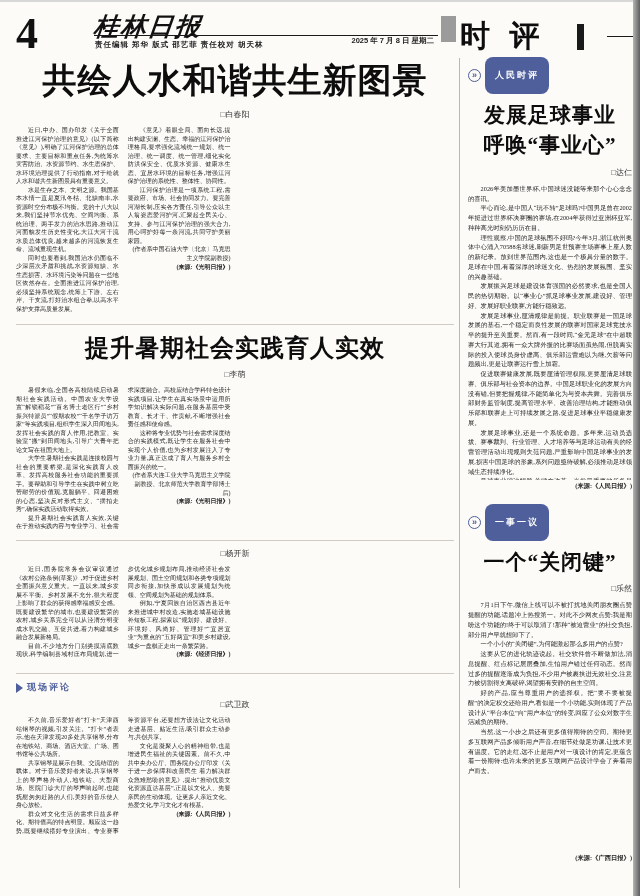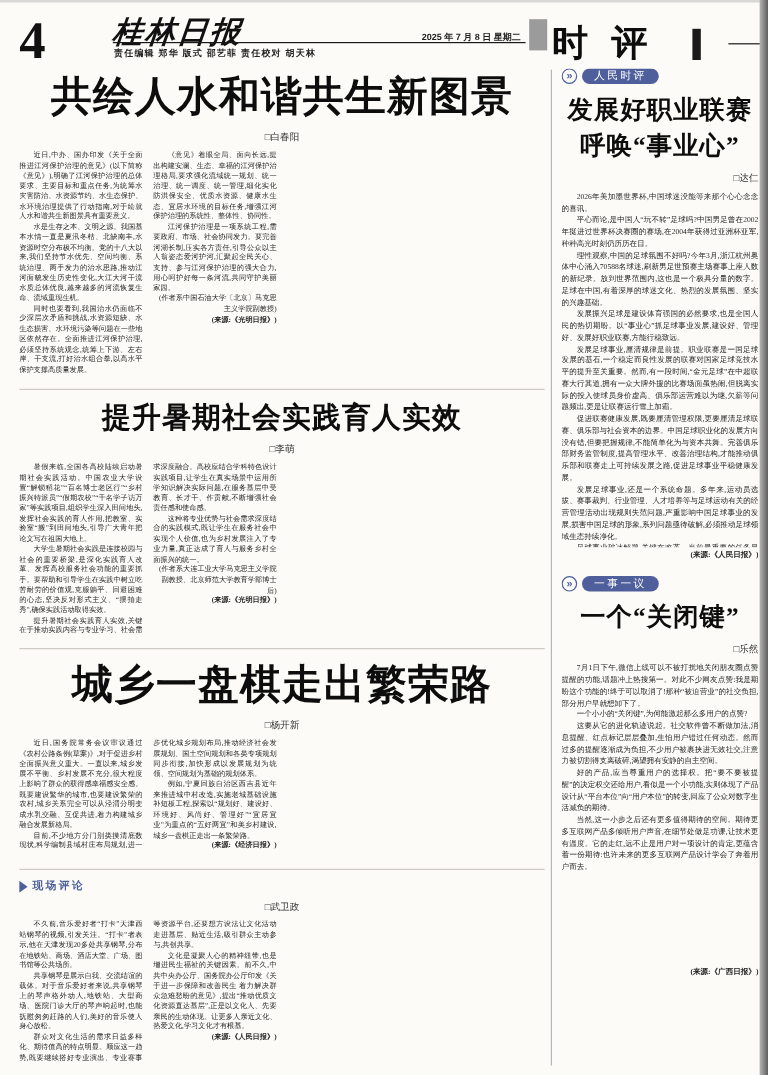--- a/index.html
+++ b/index.html
@@ -8,21 +8,21 @@
   .page { position:relative; width:640px; height:896px; background:#fcfbf8; overflow:hidden;
           box-shadow:inset 0 2px 0 #d8d8d8; }
   .edge-right { position:absolute; right:0; top:0; width:7px; height:896px;
                 background:linear-gradient(to right,#b5b5b5,#5e5e5e); z-index:30; }
 
   
   .pagenum { position:absolute; left:16px; top:12px; font-size:44px; font-weight:900; color:#111; line-height:1; }
   .masthead { position:absolute; left:94px; top:10px; font-size:25px; font-weight:900; font-style:italic;
               transform:skewX(-6deg); letter-spacing:2px; color:#111; }
   .head-rule { position:absolute; left:94px; top:35px; width:344px; border-top:1.5px solid #1a1a1a; }
-  .date-line { position:absolute; left:250px; top:26px; width:184px; text-align:right;
+  .date-line { position:absolute; left:250px; top:36px; width:184px; text-align:right;
                font-size:7.5px; font-weight:bold; color:#222; font-family:"Liberation Sans",sans-serif; }
   .head-block { position:absolute; left:441px; top:16px; width:15px; height:26px; background:#9b9b9b; }
   .editors { position:absolute; left:95px; top:40px; font-size:7.5px; font-weight:bold; color:#222;
              letter-spacing:1px; font-family:"Liberation Sans",sans-serif; }
   .section-head { position:absolute; left:460px; top:16px; width:180px; display:flex; align-items:center;gap:21px; }
   .section-title { font-size:30px; font-weight:900; color:#0d0d0d; letter-spacing:6px; white-space:nowrap; }
   .section-bar { width:7px; height:26px; background:#1a1a1a; margin-left:10px; flex:none; }
   .section-line { flex:1; border-top:1.5px solid #1a1a1a; margin-left:2px; min-width:30px; }
 
   
@@ -41,22 +41,22 @@
 
   .t26 { font-size:34px; }  .t24 { font-size:24px; }
   .cols4 { column-count:4; }
   .h-a1 { height:190px; } .h-a2 { height:146px; } .h-a3 { height:100px; } .h-a4 { height:126px; }
 
   
   .badge-row { display:flex; align-items:center; margin-bottom:6px; }
   .badge-circle { width:13px; height:13px; border-radius:50%; border:1.5px solid var(--blue);
                   color:var(--blue); font-size:9px; font-weight:bold; line-height:11px; text-align:center;
                   margin-right:4px; flex:none; font-family:"Liberation Sans",sans-serif; }
-  .badge-pill { background:var(--blue); color:#fff; font-size:9px; font-weight:normal; letter-spacing:2px;
-                padding:0 10px; border-radius:8px; font-family:"Liberation Sans",sans-serif; }
+  .badge-pill { background:var(--blue); color:#fff; font-size:9px; font-weight:bold; letter-spacing:2px;
+                padding:12px 10px; border-radius:8px; font-family:"Liberation Sans",sans-serif; }
   .scene-label { display:flex; align-items:center; margin:2px 0 4px; }
   .scene-tri { width:0; height:0; border-left:7px solid var(--blue); border-top:5px solid transparent;
                border-bottom:5px solid transparent; margin-right:4px; }
   .scene-text { color:var(--blue); font-size:9px; font-weight:bold; letter-spacing:2px;
                 font-family:"Liberation Sans",sans-serif; }
 
   
   .r-title { text-align:center; font-size:21px; font-weight:900; color:#0d0d0d; line-height:1.45; letter-spacing:1px; }
   .r-byline { text-align:right; font-size:8px; color:#333; margin:6px 0 6px; }
   .r-body { text-align:justify; color:#1e1e1e; overflow:hidden; }
@@ -109,21 +109,20 @@
           <p class="bp">提升暑期社会实践育人实效,关键在于推动实践内容与专业学习、社会需求深度融合。高校应结合学科特色设计实践项目,让学生在真实场景中运用所学知识解决实际问题,在服务基层中受教育、长才干、作贡献,不断增强社会责任感和使命感。</p>
           <p class="bp">这种将专业优势与社会需求深度结合的实践模式,既让学生在服务社会中实现个人价值,也为乡村发展注入了专业力量,真正达成了育人与服务乡村全面振兴的统一。</p>
           <p class="a-note">(作者系大连工业大学马克思主义学院副教授、北京师范大学教育学部博士后)</p>
           <p class="a-src">(来源:《光明日报》)</p>
         </div>
     </article>
 
     <div class="sep"></div>
 
     <article>
-      <h1 class="a-title t26">城乡一盘棋走出繁荣路</h1>
       <div class="a-byline">□杨开新</div>
       <div class="a-body cols4 h-a3">
           <p class="bp">近日,国务院常务会议审议通过《农村公路条例(草案)》,对于促进乡村全面振兴意义重大。一直以来,城乡发展不平衡、乡村发展不充分,很大程度上影响了群众的获得感幸福感安全感。既要建设繁华的城市,也要建设繁荣的农村,城乡关系完全可以从泾渭分明变成水乳交融、互促共进,着力构建城乡融合发展新格局。</p>
           <p class="bp">目前,不少地方分门别类摸清底数现状,科学编制县域村庄布局规划,进一步优化城乡规划布局,推动经济社会发展规划、国土空间规划和各类专项规划同步衔接,加快形成以发展规划为统领、空间规划为基础的规划体系。</p>
           <p class="bp">例如,宁夏回族自治区西吉县近年来推进城中村改造,实施老城基础设施补短板工程,探索以“规划好、建设好、环境好、风尚好、管理好”“宜居宜业”为重点的“五好两宜”和美乡村建设,城乡一盘棋正走出一条繁荣路。</p>
           <p class="a-src">(来源:《经济日报》)</p>
         </div>
     </article>
 
     <div class="sep"></div>
@@ -150,21 +149,21 @@
 
   <div class="right-region">
 
     <div class="badge-row">
       <span class="badge-circle">»</span>
       <span class="badge-pill">人民时评</span>
     </div>
 
     <article>
       <h2 class="r-title">
-        <span>发展好职业联赛</span><br>
+        <span>发展足球事业</span><br>
         <span>呼唤“事业心”</span>
       </h2>
       <div class="r-byline">□达仁</div>
       <div class="r-body h-r1">
           <p class="bp">2026年美加墨世界杯,中国球迷没能等来那个心心念念的喜讯。</p>
           <p class="bp">平心而论,是中国人“玩不转”足球吗?中国男足曾在2002年挺进过世界杯决赛圈的赛场,在2004年获得过亚洲杯亚军,种种高光时刻仍历历在目。</p>
           <p class="bp">理性观察,中国的足球氛围不好吗?今年3月,浙江杭州奥体中心涌入70588名球迷,刷新男足世预赛主场赛事上座人数的新纪录。放到世界范围内,这也是一个极具分量的数字。足球在中国,有着深厚的球迷文化、热烈的发展氛围、坚实的兴趣基础。</p>
           <p class="bp">发展振兴足球是建设体育强国的必然要求,也是全国人民的热切期盼。以“事业心”抓足球事业发展,建设好、管理好、发展好职业联赛,方能行稳致远。</p>
           <p class="bp">发展足球事业,厘清规律是前提。职业联赛是一国足球发展的基石,一个稳定而良性发展的联赛对国家足球竞技水平的提升至关重要。然而,有一段时间,“金元足球”在中超联赛大行其道,拥有一众大牌外援的比赛场面虽热闹,但脱离实际的投入使球员身价虚高、俱乐部运营难以为继,欠薪等问题频出,更是让联赛运行雪上加霜。</p>
           <p class="bp">促进联赛健康发展,既要厘清管理权限,更要厘清足球联赛、俱乐部与社会资本的边界。中国足球职业化的发展方向没有错,但要把握规律,不能简单化为与资本共舞。完善俱乐部财务监管制度,提高管理水平、改善治理结构,才能推动俱乐部和联赛走上可持续发展之路,促进足球事业平稳健康发展。</p>

